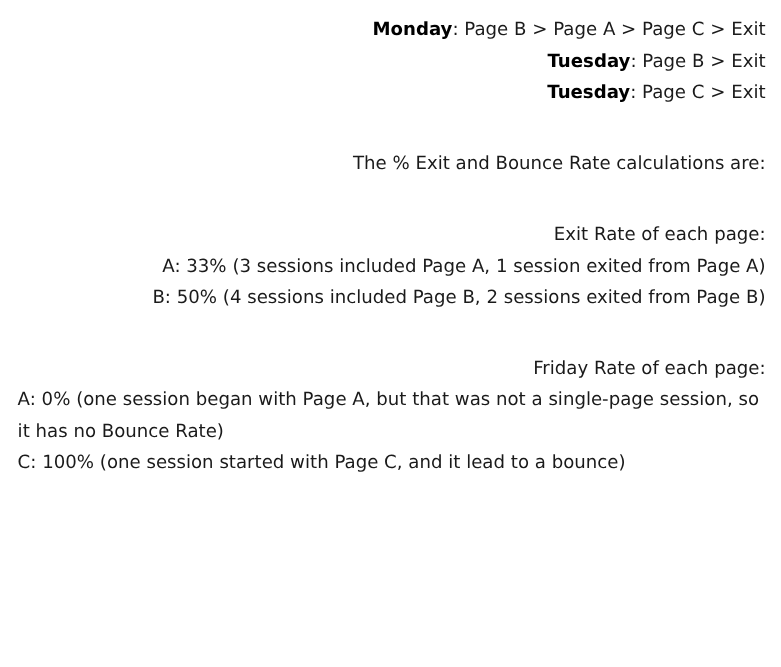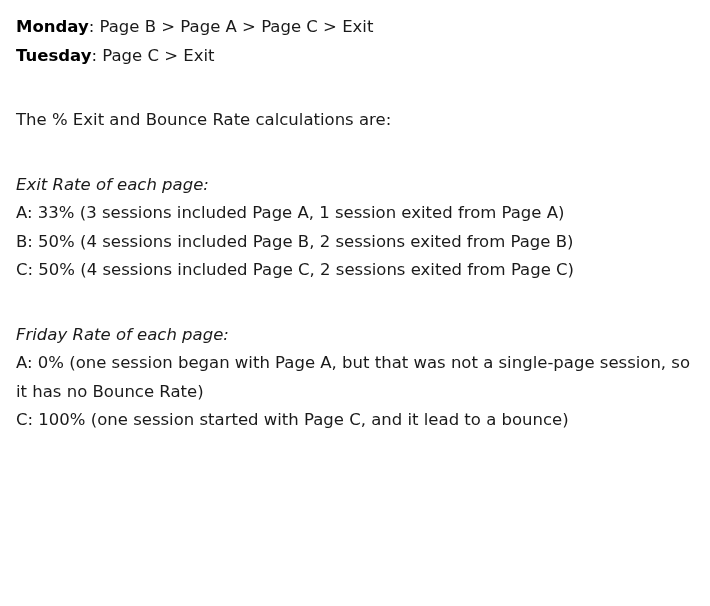--- a/index.html
+++ b/index.html
@@ -17,58 +17,58 @@
     }
     .content {
       position: absolute;
       left: 16px;
       top: 13px;
       width: 680px;
     }
     .line {
       line-height: 28.5px;
       white-space: nowrap;
+      text-align: right;
     }
     .wrap {
       white-space: normal;
       line-height: 28.5px;
     }
     .blank {
       height: 36px;
     }
     .day {
       font-weight: bold;
       color: #000000;
     }
     .italic {
-      font-style: italic;
     }
     p { margin: 0; }
   </style>
 </head>
 <body>
 
 <div class="content">
 
   <div>
     <p class="line"><span class="day">Monday</span><span>: </span><span>Page B &gt; Page A &gt; Page C &gt; Exit</span></p>
+    <p class="line"><span class="day">Tuesday</span><span>: </span><span>Page B &gt; Exit</span></p>
     <p class="line"><span class="day">Tuesday</span><span>: </span><span>Page C &gt; Exit</span></p>
   </div>
 
   <div class="blank"></div>
 
   <p class="line">The % Exit and Bounce Rate calculations are:</p>
 
   <div class="blank"></div>
 
   <div>
     <p class="line italic">Exit Rate of each page:</p>
     <p class="line">A: 33% (3 sessions included Page A, 1 session exited from Page A)</p>
     <p class="line">B: 50% (4 sessions included Page B, 2 sessions exited from Page B)</p>
-    <p class="line">C: 50% (4 sessions included Page C, 2 sessions exited from Page C)</p>
   </div>
 
   <div class="blank"></div>
 
   <div>
     <p class="line italic">Friday Rate of each page:</p>
     <p class="wrap">A: 0% (one session began with Page A, but that was not a single-page session, so it has no Bounce Rate)</p>
     <p class="wrap">C: 100% (one session started with Page C, and it lead to a bounce)</p>
   </div>
 

